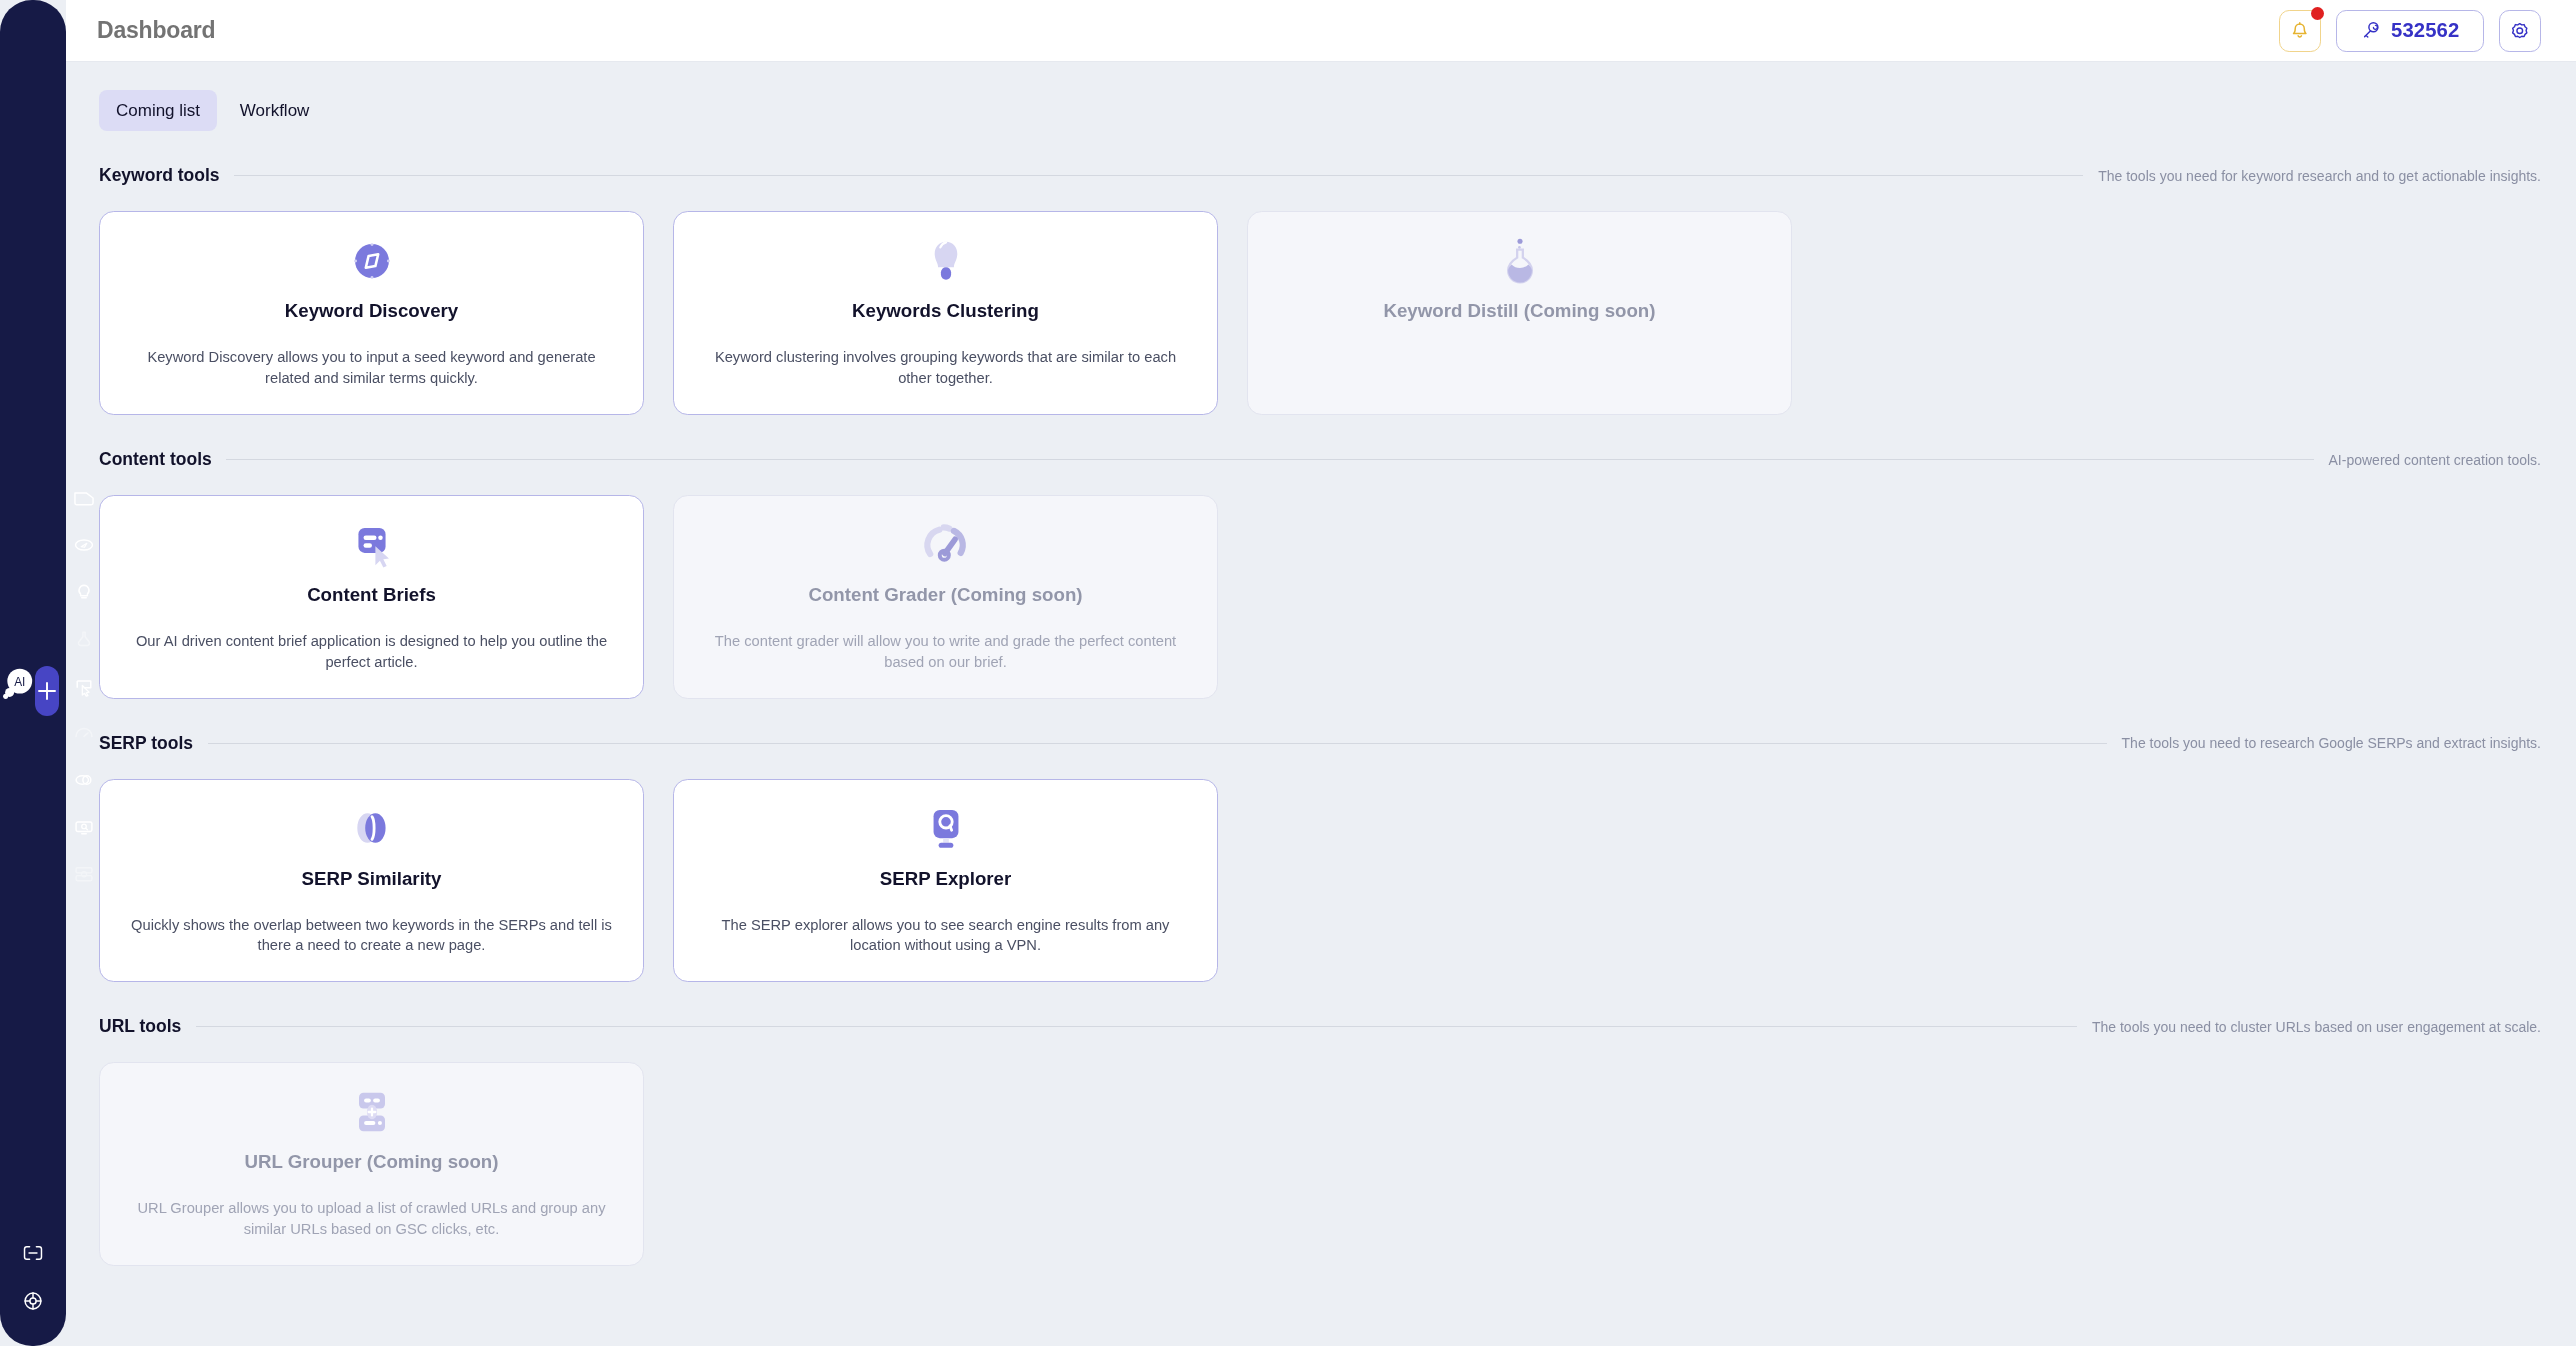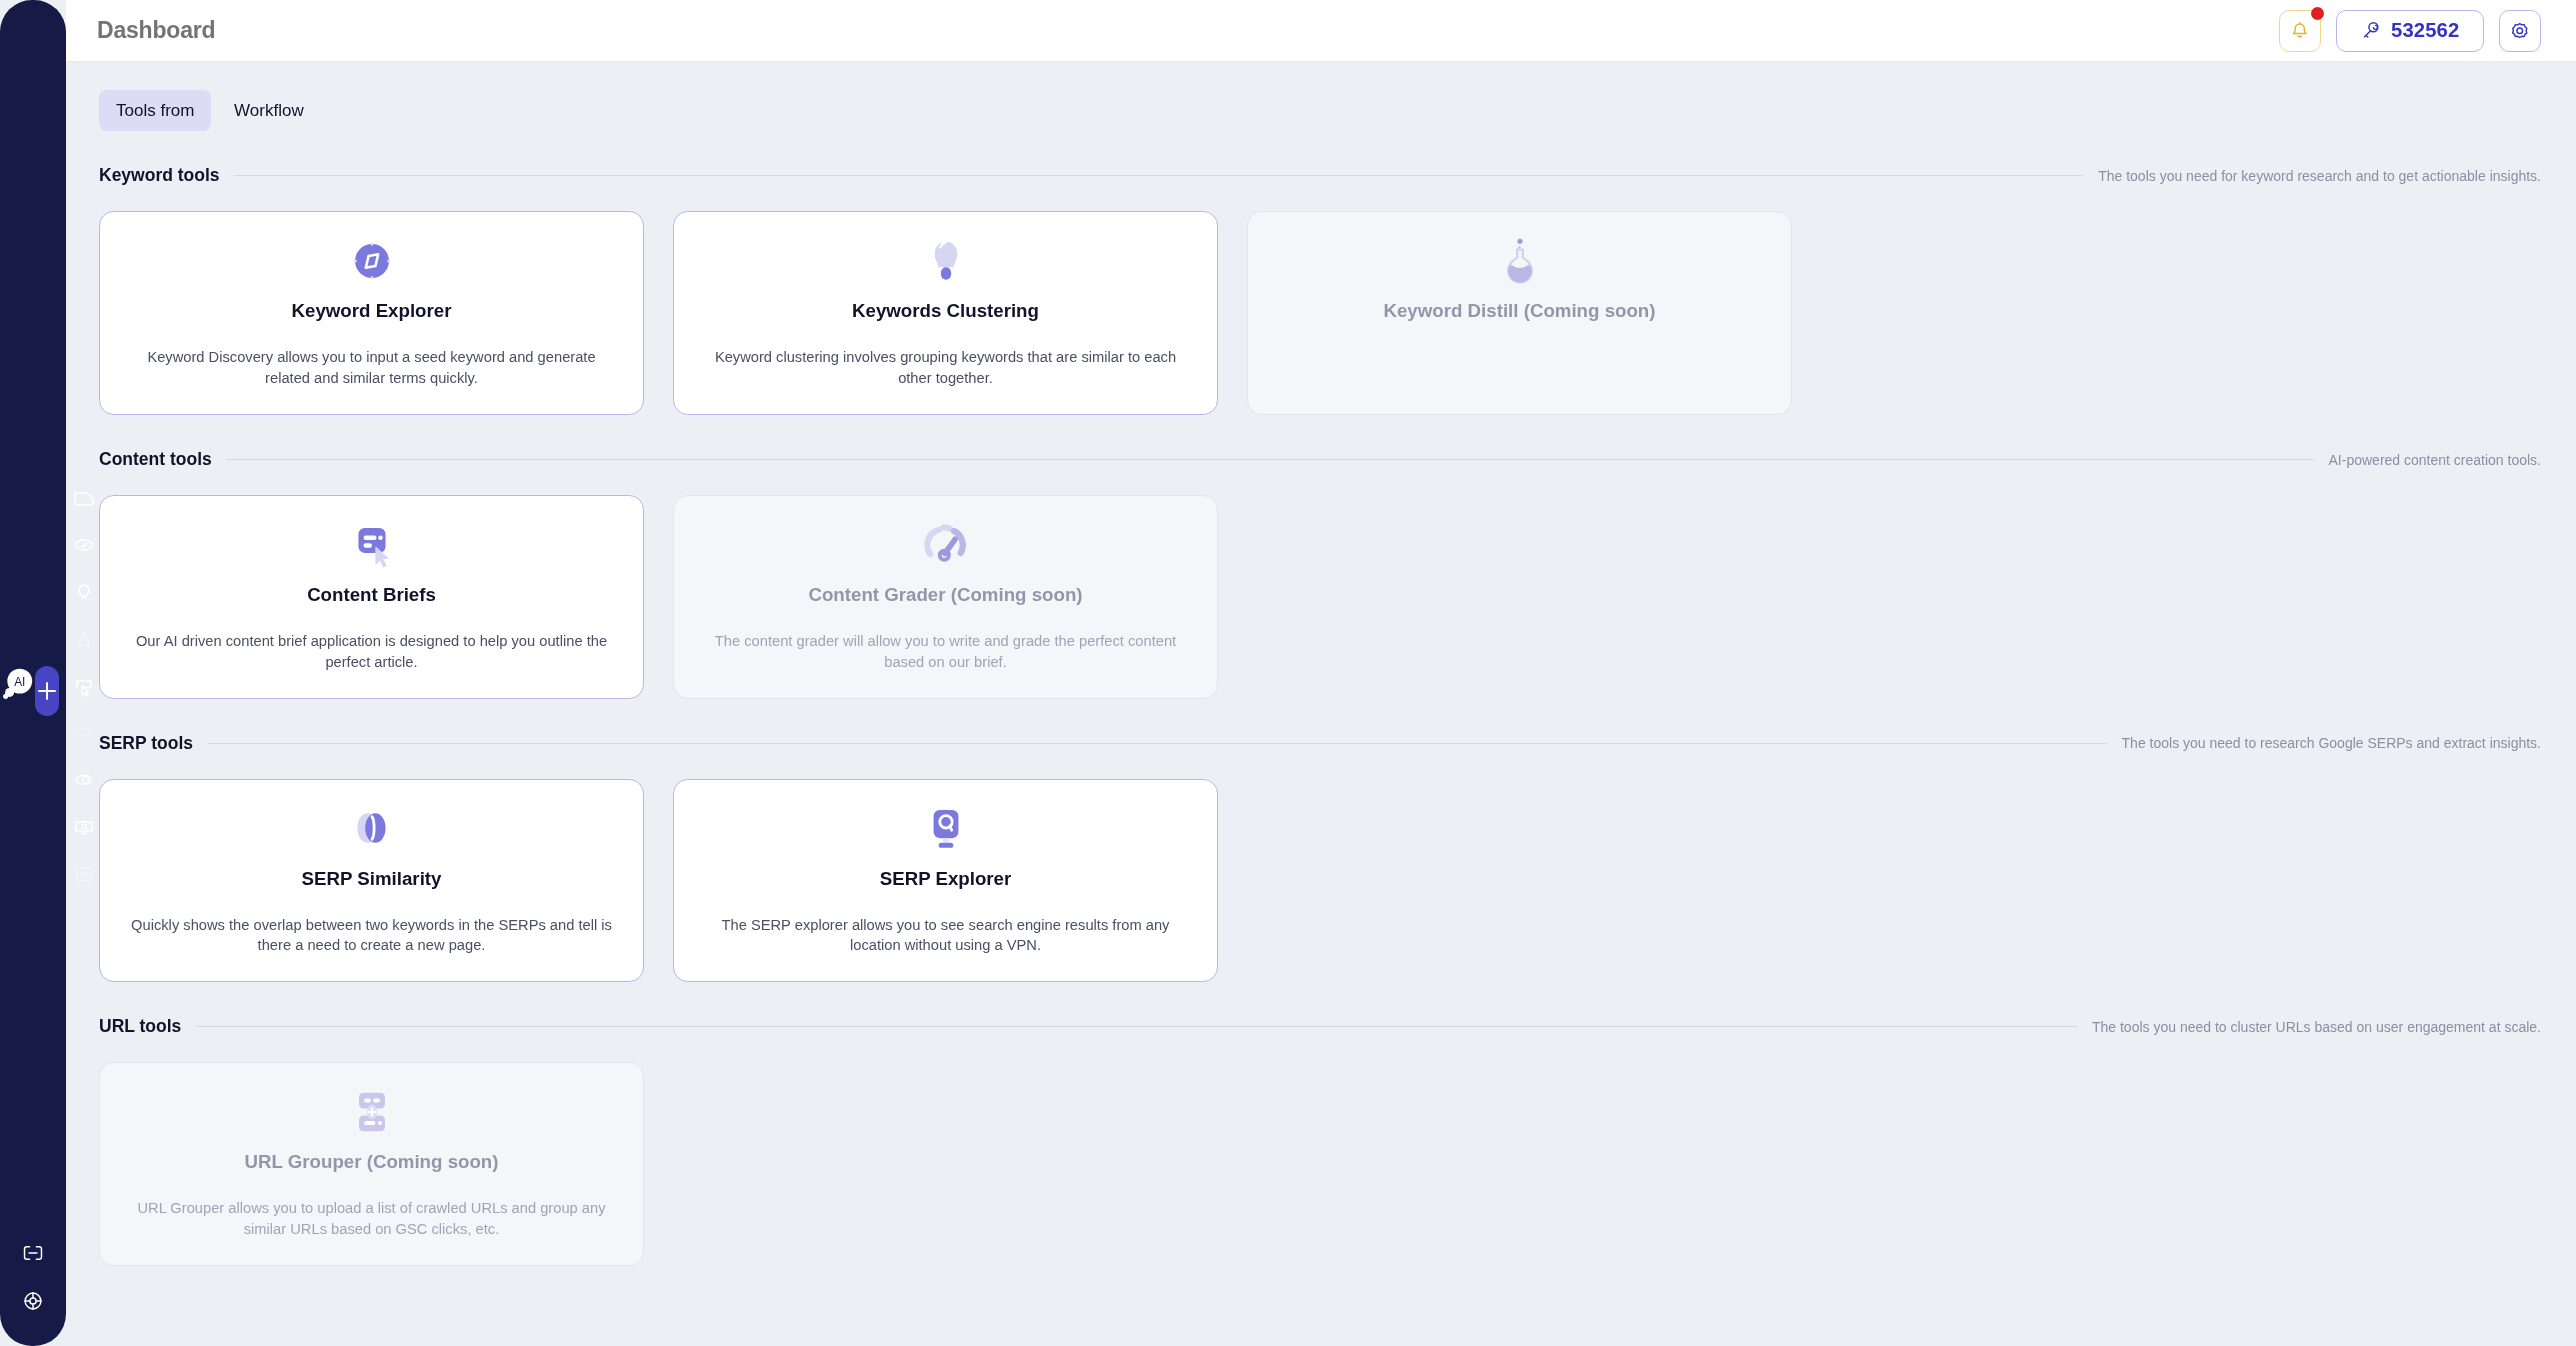--- a/index.html
+++ b/index.html
@@ -365,21 +365,21 @@
             <circle cx="19" cy="19" r="5" stroke="#3632c6" stroke-width="2.5"></circle>
           </svg>
         </div>
 
       </div>
     </div>
 
     <div class="content">
 
       <div class="tabs">
-        <div class="tab active">Tools from</div>
+        <div class="tab active">Coming list</div>
         <div class="tab">Workflow</div>
       </div>
 
       <div class="section">
         <div class="section-head">
           <span class="section-title">Keyword tools</span>
           <span class="section-rule"></span>
           <span class="section-hint">The tools you need for keyword research and to get actionable insights.</span>
         </div>
         <div class="card-row">
@@ -388,21 +388,21 @@
             <div class="card-icon">
               <svg width="52" height="52" viewBox="0 0 92 92">
                 <circle cx="46" cy="46" r="30" fill="#7b79dd"></circle>
                 <path d="M57 34 L52 55 L35 58 L40 37 Z" fill="none" stroke="#ffffff" stroke-width="4.5" stroke-linejoin="round"></path>
                 <circle cx="46" cy="17" r="2.6" fill="#cfcef4"></circle>
                 <circle cx="46" cy="75" r="2.6" fill="#cfcef4"></circle>
                 <circle cx="17" cy="46" r="2.6" fill="#cfcef4"></circle>
                 <circle cx="75" cy="46" r="2.6" fill="#cfcef4"></circle>
               </svg>
             </div>
-            <div class="card-title">Keyword Explorer</div>
+            <div class="card-title">Keyword Discovery</div>
             <div class="card-desc">Keyword Discovery allows you to input a seed keyword and generate related and similar terms quickly.</div>
           </div>
 
           <div class="card">
             <div class="card-icon">
               <svg width="52" height="52" viewBox="0 0 92 92">
                 <path d="M46 12 c-12 0 -20 9 -20 21 0 11 6 16 6 24 h28 c0 -8 6 -13 6 -24 0 -12 -8 -21 -20 -21 Z" fill="#d7d6f2"></path>
                 <path d="M36 22 c2 -5 6 -8 10 -9" fill="none" stroke="#ffffff" stroke-width="4" stroke-linecap="round"></path>
                 <rect x="37" y="57" width="18" height="22" rx="9" fill="#7b79dd"></rect>
               </svg>

